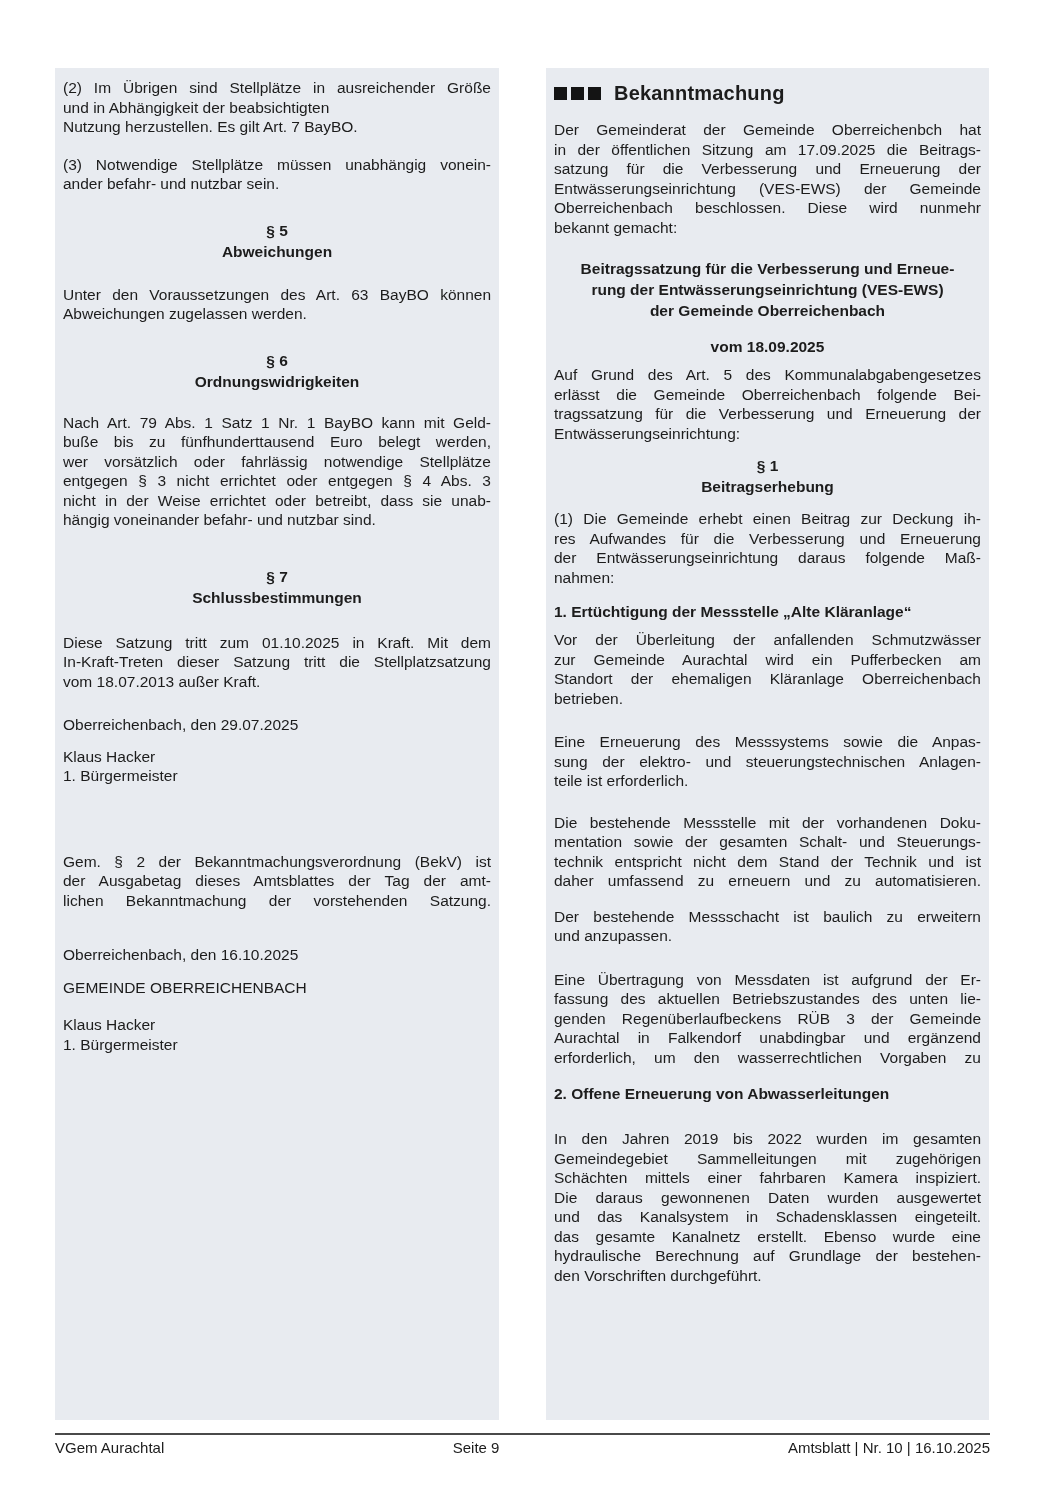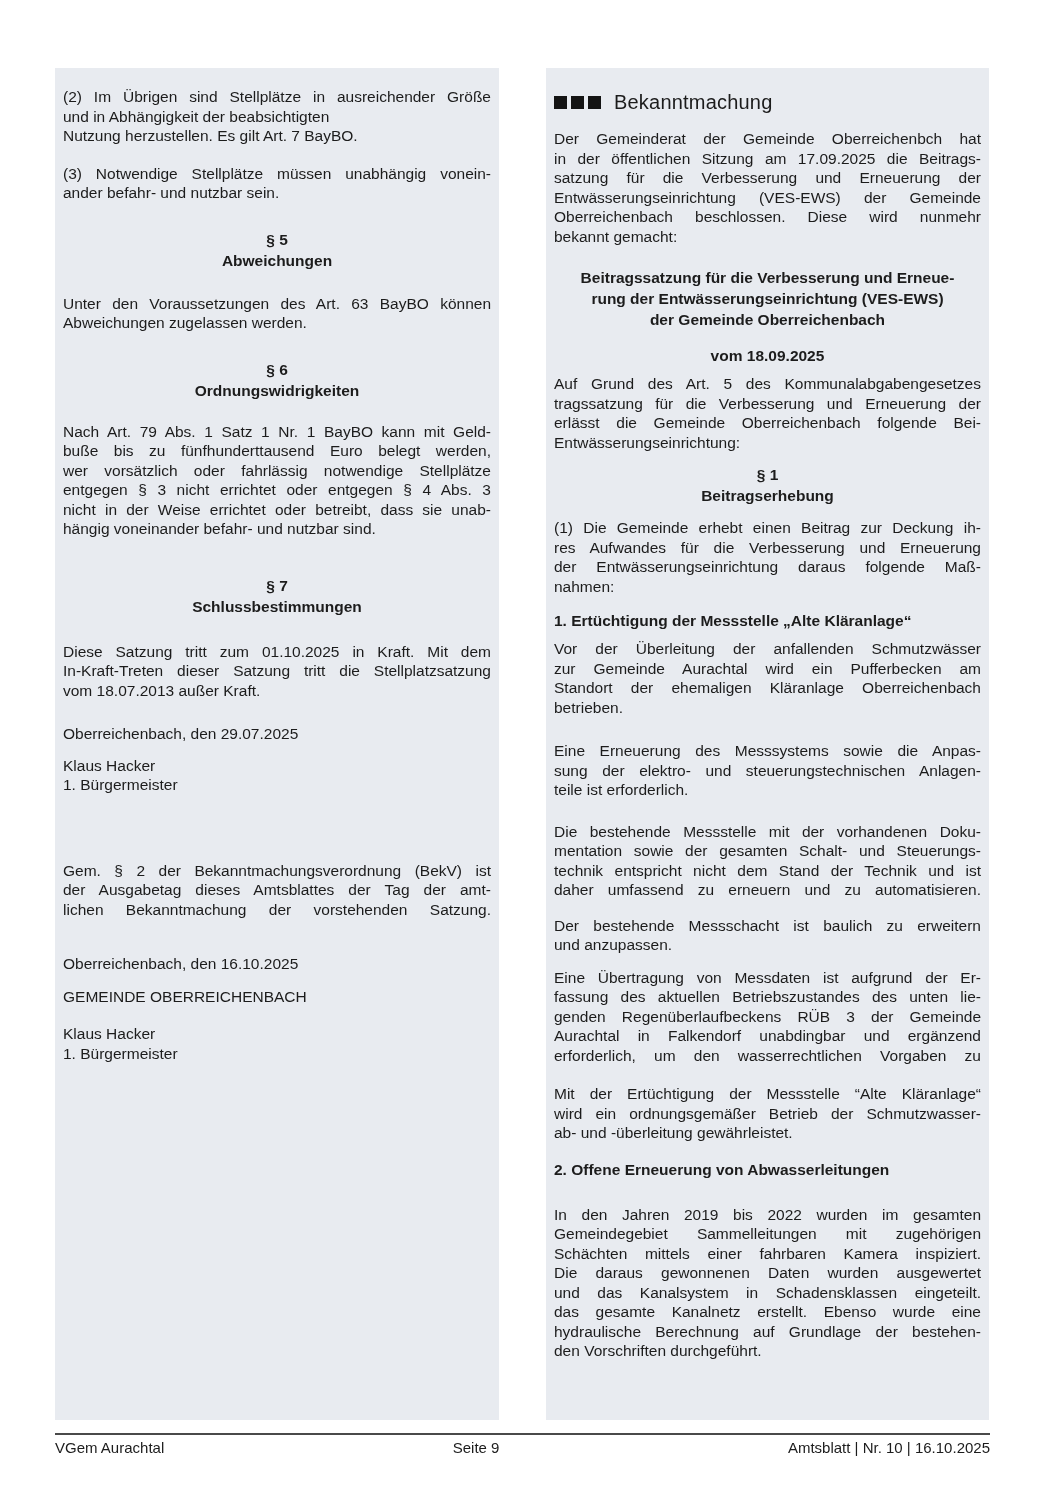--- a/index.html
+++ b/index.html
@@ -9,21 +9,21 @@
     background: #ffffff;
     font-family: "Liberation Sans", sans-serif;
     color: #1c1c1c;
     overflow: hidden;
   }
   .panel {
     position: absolute;
     top: 68px;
     height: 1352px;
     box-sizing: border-box;
-    padding: 19px 8px;
+    padding: 10px 8px;
   }
   #left-panel  { left: 55px;  width: 444px; }
   #right-panel { left: 546px; width: 443px; }
 
   .blk { font-size: 15.5px; }
   .line { line-height: 19.5px; min-height: 19.5px; }
 
   
   .p .jl { text-align: justify; text-align-last: justify; text-justify: inter-word; }
   .p .ll { text-align: left; }
@@ -44,21 +44,21 @@
     margin-top: 2px;
     height: 26px;
   }
   .kopf .sq {
     width: 13px; height: 13px;
     display: inline-block;
     margin-right: 4px;
   }
   .kopf .kopf-label {
     font-size: 20px;
-    font-weight: 400;
+    font-weight: 700;
     margin-left: 9px;
     letter-spacing: 0.2px;
   }
 
   
   #footer {
     position: absolute;
     left: 55px;
     top: 1433px;
     width: 935px;
@@ -154,22 +154,22 @@
       <div class="blk hc" style="margin-top: 21px;">
         <div class="line">Beitragssatzung für die Verbesserung und Erneue-</div>
         <div class="line">rung der Entwässerungseinrichtung (VES-EWS)</div>
         <div class="line">der Gemeinde Oberreichenbach</div>
       </div>
       <div class="blk hc" style="margin-top: 15px;">
         <div class="line">vom 18.09.2025</div>
       </div>
       <div class="blk p" style="margin-top: 8px;">
         <div class="line jl">Auf Grund des Art. 5 des Kommunalabgabengesetzes</div>
+        <div class="line jl">erlässt die Gemeinde Oberreichenbach folgende Bei-</div>
         <div class="line jl">tragssatzung für die Verbesserung und Erneuerung der</div>
-        <div class="line jl">erlässt die Gemeinde Oberreichenbach folgende Bei-</div>
         <div class="line ll">Entwässerungseinrichtung:</div>
       </div>
       <div class="blk hc" style="margin-top: 12px;">
         <div class="line">§ 1</div>
         <div class="line">Beitragserhebung</div>
       </div>
       <div class="blk p" style="margin-top: 12px;">
         <div class="line jl">(1) Die Gemeinde erhebt einen Beitrag zur Deckung ih-</div>
         <div class="line jl">res Aufwandes für die Verbesserung und Erneuerung</div>
         <div class="line jl">der Entwässerungseinrichtung daraus folgende Maß-</div>
@@ -192,31 +192,26 @@
       <div class="blk p" style="margin-top: 22px;">
         <div class="line jl">Die bestehende Messstelle mit der vorhandenen Doku-</div>
         <div class="line jl">mentation sowie der gesamten Schalt- und Steuerungs-</div>
         <div class="line jl">technik entspricht nicht dem Stand der Technik und ist</div>
         <div class="line jl">daher umfassend zu erneuern und zu automatisieren.</div>
       </div>
       <div class="blk p" style="margin-top: 16px;">
         <div class="line jl">Der bestehende Messschacht ist baulich zu erweitern</div>
         <div class="line ll">und anzupassen.</div>
       </div>
-      <div class="blk p" style="margin-top: 13px;">
+      <div class="blk p" style="margin-top: 24px;">
         <div class="line jl">Eine Übertragung von Messdaten ist aufgrund der Er-</div>
         <div class="line jl">fassung des aktuellen Betriebszustandes des unten lie-</div>
         <div class="line jl">genden Regenüberlaufbeckens RÜB 3 der Gemeinde</div>
         <div class="line jl">Aurachtal in Falkendorf unabdingbar und ergänzend</div>
         <div class="line jl">erforderlich, um den wasserrechtlichen Vorgaben zu</div>
-      </div>
-      <div class="blk p" style="margin-top: 19px;">
-        <div class="line jl">Mit der Ertüchtigung der Messstelle “Alte Kläranlage“</div>
-        <div class="line jl">wird ein ordnungsgemäßer Betrieb der Schmutzwasser-</div>
-        <div class="line ll">ab- und -überleitung gewährleistet.</div>
       </div>
       <div class="blk hl" style="margin-top: 16px;">
         <div class="line">2. Offene Erneuerung von Abwasserleitungen</div>
       </div>
       <div class="blk p" style="margin-top: 25px;">
         <div class="line jl">In den Jahren 2019 bis 2022 wurden im gesamten</div>
         <div class="line jl">Gemeindegebiet Sammelleitungen mit zugehörigen</div>
         <div class="line jl">Schächten mittels einer fahrbaren Kamera inspiziert.</div>
         <div class="line jl">Die daraus gewonnenen Daten wurden ausgewertet</div>
         <div class="line jl">und das Kanalsystem in Schadensklassen eingeteilt.</div>

